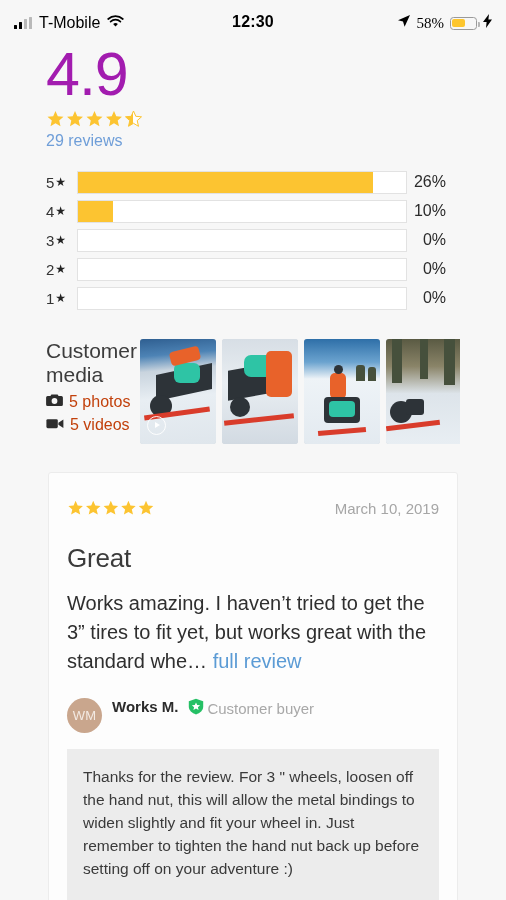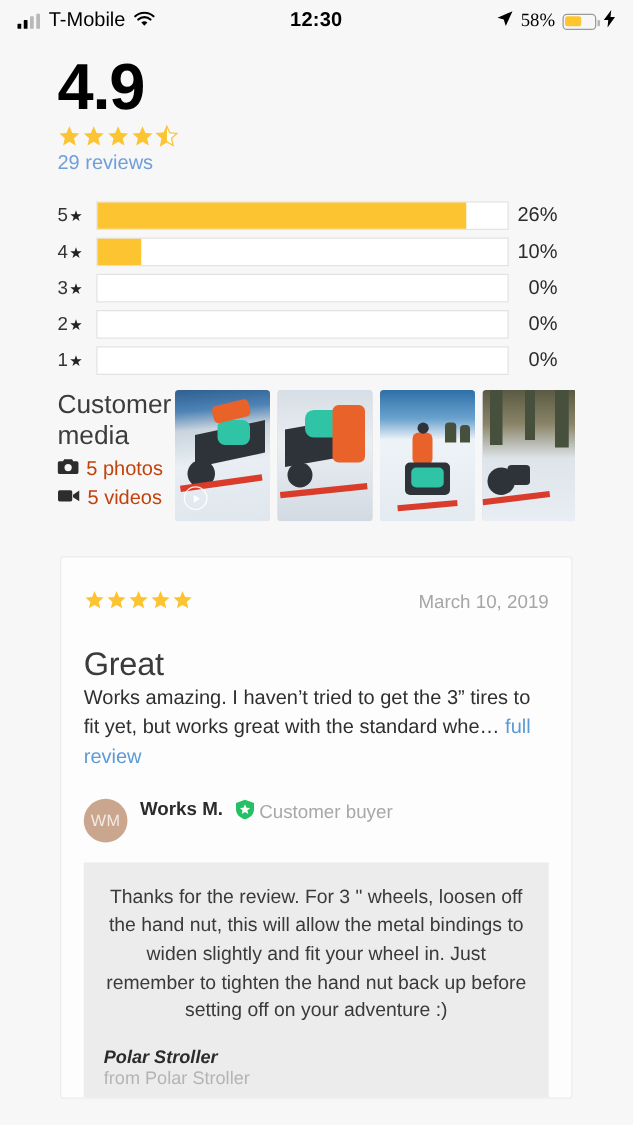--- a/index.html
+++ b/index.html
@@ -7,22 +7,22 @@
     width: 506px; height: 900px;
     background: #f7f7f7;
     font-family: "Liberation Sans", sans-serif;
     -webkit-font-smoothing: antialiased;
     overflow: hidden;
   }
   .phone { position: relative; width: 506px; height: 900px; background: #f7f7f7; }
 
   
   .statusbar {
-    height: 34px; display: flex; align-items: center;
-    padding: 2px 14px; font-size: 17px; font-weight: 600; color: #000;
+    height: 34px; display: flex; align-items: flex-start;
+    padding: 13px 14px; font-size: 17px; font-weight: 600; color: #000;
     background: #f7f7f7;
   }
   .sb-left { display: flex; align-items: center; gap: 7px; flex: 1 1 0; }
   .sb-center { flex: 0 0 auto; display: flex; justify-content: center; letter-spacing: .2px; }
   .sb-right { display: flex; align-items: center; gap: 6px; flex: 1 1 0; justify-content: flex-end; font-family: Liberation Serif, serif; }
   .sig { display: flex; align-items: flex-end; gap: 2px; height: 12px; }
   .sig i { display: block; width: 3px; background: #000; border-radius: .5px; }
   .sig i:nth-child(1){ height: 4px; }
   .sig i:nth-child(2){ height: 7px; }
   .sig i:nth-child(3){ height: 10px; background:#b9b9b9; }
@@ -35,39 +35,39 @@
     position: relative; padding: 1.2px;
   }
   .batt::after {
     content:''; position: absolute; right: -3.5px; top: 4px;
     width: 2px; height: 5px; background: #b5b5b5; border-radius: 0 1px 1px 0;
   }
   .batt b { display: block; height: 100%; background: #fdc62e; border-radius: 2px; }
 
   
   .summary { padding: 8px 0 0 46px; }
-  .big-score { font-size: 52px; font-weight: 700; color: #000000; line-height: 1.08; letter-spacing: -1px; }
+  .big-score { font-size: 61px; font-weight: 400; color: #a21caf; line-height: 1.08; letter-spacing: -1px; }
   .stars-row { margin-top: 2px; line-height: 1; }
   .star-svg { display: inline-block; vertical-align: middle; }
   .reviews-link { display: block; margin-top: 3px; font-size: 16px; color: #6f9ed8; }
 
   
   .bars { margin: 18px 0 0 46px; width: 414px; }
   .bar-row { display: flex; align-items: center; height: 29px; }
   .bar-label { width: 37px; font-size: 15px; color: #333; display: flex; align-items: center; gap: 1px; }
   .bar-label .lstar { font-size: 12px; color: #222; line-height: 1; }
   .bar-track {
     flex: 0 0 330px; height: 23px; background: #fff;
     border: 1px solid #e2e2e2; position: relative;
   }
   .bar-fill { position: absolute; left: 0; top: 0; bottom: 0; background: #fcc431; }
   .bar-pct { width: 60px; text-align: right; font-size: 16px; color: #2b2b2b; padding-right: 14px; }
 
   
-  .media-block { margin-top: 9px; display: flex; align-items: flex-start; }
+  .media-block { margin-top: 26px; display: flex; align-items: flex-start; }
   .media-info { width: 140px; padding-left: 46px; }
   .media-title { font-size: 21px; color: #3c3c3c; line-height: 1.17; font-weight: 400; }
   .media-stat { display: flex; align-items: center; gap: 6px; font-size: 16px; color: #c2410c; margin-top: 5px; }
   .media-strip { display: flex; gap: 6px; overflow: hidden; width: 320px; }
   .thumb {
     position: relative; width: 76px; height: 105px; flex: 0 0 76px;
     border-radius: 3px; overflow: hidden; background: #cfd6de;
   }
   .thumb .sky { position:absolute; inset:0; }
   .t1 .sky { background: linear-gradient(175deg,#2f5f91 0%,#4d83b5 16%,#c9d4de 30%,#e8eef3 55%,#dfe6ec 100%); }
@@ -88,36 +88,36 @@
 
   
   .card {
     margin: 28px 48px 0 48px; background: #fdfdfd;
     border: 1px solid #ececec; border-radius: 3px;
     padding: 26px 18px 0 18px; height: 434px; overflow: hidden;
   }
   .card-head { display: flex; align-items: center; justify-content: space-between; }
   .card-date { font-size: 15px; color: #a6a6a6; }
   .review-title { font-size: 26px; color: #3b3b3b; font-weight: 400; margin-top: 26px; letter-spacing: -.2px; }
-  .review-body { font-size: 16px; color: #2f2f2f; line-height: 1.45; }
+  .review-body { font-size: 20px; color: #2f2f2f; line-height: 1.45; margin-top: 15px; }
   .review-body .more { color: #5b9bd5; }
 
   .author-row { display: flex; align-items: flex-start; gap: 10px; margin-top: 22px; }
   .avatar {
     width: 35px; height: 35px; border-radius: 50%; background: #c9a68d;
     color: #f3eae3; font-size: 13px; display: flex; align-items: center; justify-content: center;
     letter-spacing: .3px;
   }
   .author-name { font-size: 15px; font-weight: 700; color: #2b2b2b; }
   .verified { font-size: 15px; color: #a8a8a8; display: flex; align-items: center; gap: 3px; }
 
   .reply {
     margin-top: 16px; background: #ececec; padding: 17px 16px 16px 16px;
   }
-  .reply-text { font-size: 15.5px; color: #3a3a3a; line-height: 1.48; text-align: center; }
+  .reply-text { font-size: 15.5px; color: #3a3a3a; line-height: 1.48; }
   .reply-brand { font-size: 14.5px; font-weight: 700; color: #2b2b2b; margin-top: 17px; font-style: italic; }
   .reply-from { font-size: 14.5px; color: #b4b4b4; margin-top: 1px; }
 </style>
 </head>
 <body>
 
 <div class="phone">
 
   <div class="statusbar">
     <div class="sb-left">

